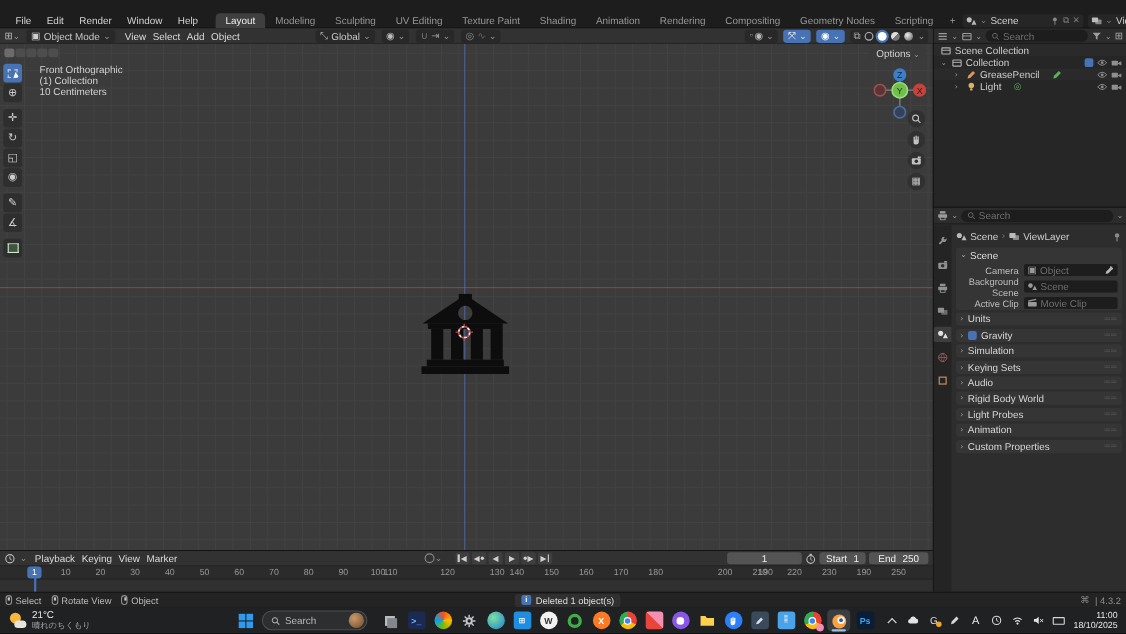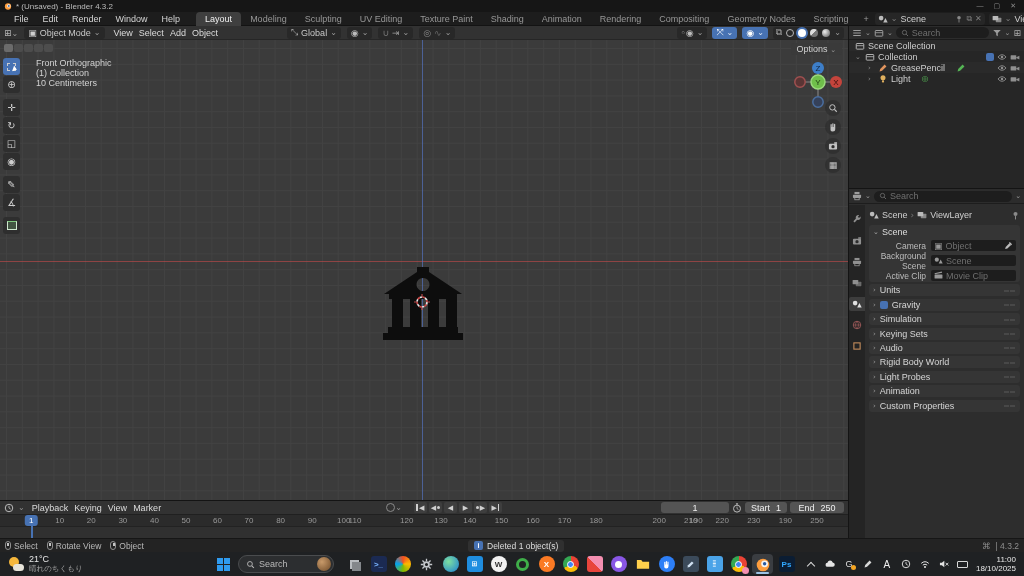--- a/index.html
+++ b/index.html
@@ -252,31 +252,20 @@
         <circle cx="9.6" cy="7.8" r="1.7" fill="#2a5aa0"></circle>
       </symbol>
     <symbol id="listic" viewBox="0 0 16 16">
         <path d="M2 4h12M2 8h12M2 12h12" stroke="currentColor" stroke-width="1.8"></path>
       </symbol>
   </defs>
 </svg>
 
 <div id="app">
 
-  <div id="titlebar" class="abs">
-    <svg class="i" style="width:8px;height:8px">
-        <use href="#blenderlogo"></use>
-      </svg>
-    <span>* (Unsaved) - Blender 4.3.2</span>
-    <span class="winctl">
-      <span>—</span>
-      <span>▢</span>
-      <span>✕</span>
-    </span>
-  </div>
 
   <div id="topbar" class="abs">
     <svg class="i" style="width:12px;height:12px;margin-left:4px">
         <use href="#blenderlogo"></use>
       </svg>
     <div class="menus" id="topmenus">
         <span class="menu">File</span>
         <span class="menu">Edit</span>
         <span class="menu">Render</span>
         <span class="menu">Window</span>
@@ -756,21 +745,21 @@
         <span class="tick" style="left: 122.85px;">30</span>
         <span class="tick" style="left: 154.4px;">40</span>
         <span class="tick" style="left: 185.95px;">50</span>
         <span class="tick" style="left: 217.5px;">60</span>
         <span class="tick" style="left: 249.05px;">70</span>
         <span class="tick" style="left: 280.6px;">80</span>
         <span class="tick" style="left: 312.15px;">90</span>
         <span class="tick" style="left: 343.7px;">100</span>
         <span class="tick" style="left: 355px;">110</span>
         <span class="tick" style="left: 406.8px;">120</span>
-        <span class="tick" style="left: 441px;">130</span>
+        <span class="tick" style="left: 452px;">130</span>
         <span class="tick" style="left: 469.9px;">140</span>
         <span class="tick" style="left: 501.45px;">150</span>
         <span class="tick" style="left: 533px;">160</span>
         <span class="tick" style="left: 564.55px;">170</span>
         <span class="tick" style="left: 596.1px;">180</span>
         <span class="tick" style="left: 652px; margin-left: 44px;">190</span>
         <span class="tick" style="left: 659.2px;">200</span>
         <span class="tick" style="left: 690.75px;">210</span>
         <span class="tick" style="left: 722.3px;">220</span>
         <span class="tick" style="left: 753.85px;">230</span>

